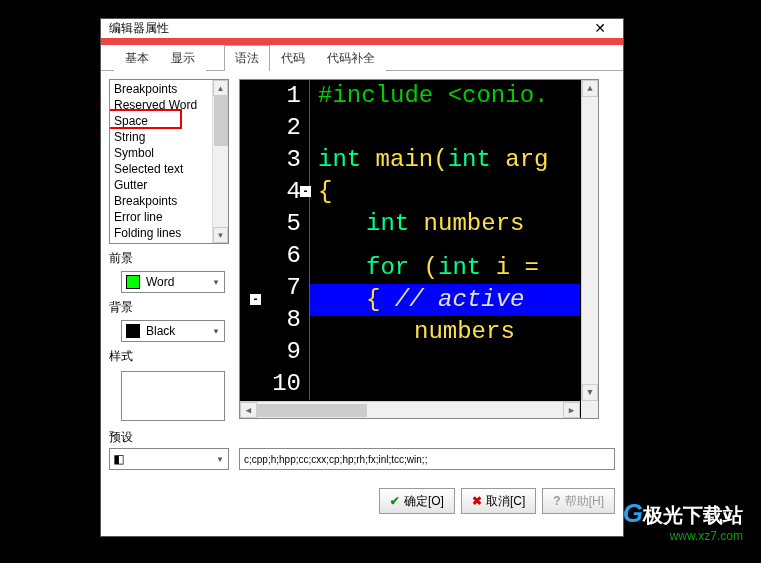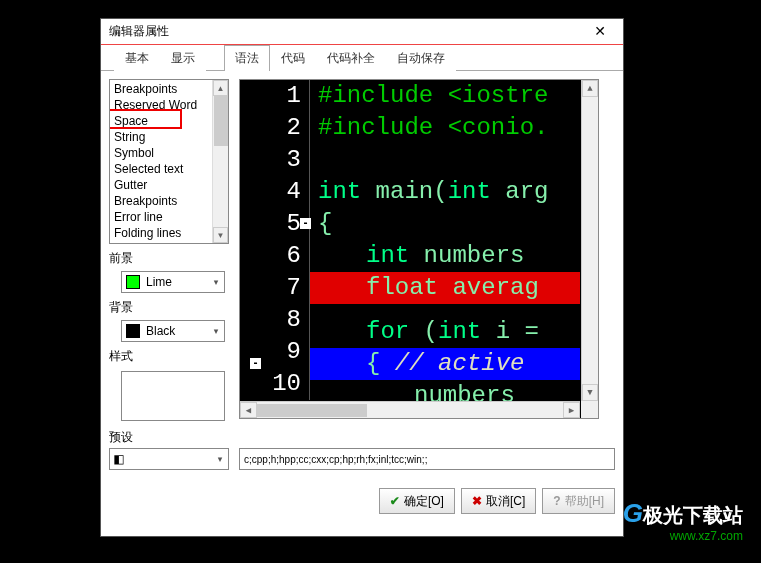--- a/index.html
+++ b/index.html
@@ -22,21 +22,21 @@
     background: #fff;
     border: 1px solid #555;
     color: #000;
   }
   .titlebar {
     display: flex;
     align-items: center;
     justify-content: space-between;
     height: 26px;
     padding: 0 6px 0 8px;
-    border-bottom: 1px solid #ef4444;
+    border-bottom: 7px solid #ef4444;
     gap: 32px;
   }
   .titlebar .title { font-size: 12px; }
   .close-btn {
     width: 34px;
     height: 22px;
     text-align: center;
     font-size: 14px;
     line-height: 20px;
     font-family: Arial, sans-serif;
@@ -164,21 +164,21 @@
   .code-line {
     height: 32px;
     line-height: 32px;
     white-space: pre;
     position: relative;
     padding-left: 8px;
     color: #fff;
   }
   .c-green { color: #00cc00; }
   .c-cyan  { color: #00ff88; }
-  .c-white { color: #86efac; }
+  .c-white { color: #fde047; }
   .c-yellowish { color: #e0e0c0; font-style: italic; }
   .bg-red { background: #e00000; }
   .bg-blue { background: #0000ff; }
   .fold-mark {
     position: absolute;
     left: -10px;
     top: 10px;
     width: 11px;
     height: 11px;
     background: #fff;
@@ -313,21 +313,20 @@
     <span class="title">编辑器属性</span>
     <div class="close-btn">✕</div>
   </div>
 
   <div class="tabstrip">
     <div class="tab">基本</div>
     <div class="tab">显示</div>
     <div class="tab active">语法</div>
     <div class="tab">代码</div>
     <div class="tab">代码补全</div>
-    <div class="tab">自动保存</div>
   </div>
 
   <div class="content">
     <div class="top-row">
       <div class="left-col">
 
         <div class="listbox">
           <div class="items">
             <div class="item">Breakpoints</div>
             <div class="item">Reserved Word</div>
@@ -344,21 +343,21 @@
             <div class="scroll-arrow">▲</div>
             <div class="scroll-thumb"></div>
             <div class="scroll-arrow" style="position:absolute;bottom:0;">▼</div>
           </div>
           <div class="red-box" style="left:-6px; top:29px; width:78px; height:20px;"></div>
         </div>
 
         <div class="label-small">前景</div>
         <div class="combo" style="margin-left:12px; width:104px;">
           <div class="swatch" style="background:#00ff00"></div>
-          <div class="combo-text">Lime</div>
+          <div class="combo-text">Word</div>
           <div class="combo-arrow">▾</div>
         </div>
 
         <div class="label-small">背景</div>
         <div class="combo" style="margin-left:12px; width:104px;">
           <div class="swatch" style="background:#000"></div>
           <div class="combo-text">Black</div>
           <div class="combo-arrow">▾</div>
         </div>
 
@@ -374,27 +373,25 @@
           <div>3</div>
           <div>4</div>
           <div>5</div>
           <div>6</div>
           <div>7</div>
           <div>8</div>
           <div>9</div>
           <div>10</div>
         </div>
         <div class="code-area">
-          <div class="code-line"><span class="c-green">#include </span><span class="c-green">&lt;iostre</span></div>
           <div class="code-line"><span class="c-green">#include </span><span class="c-green">&lt;conio.</span></div>
           <div class="code-line"></div>
           <div class="code-line"><span class="c-cyan">int</span><span class="c-white"> main(</span><span class="c-cyan">int</span><span class="c-white"> arg</span></div>
           <div class="code-line"><div class="fold-mark">-</div><span class="c-white">{</span></div>
           <div class="code-line" style="padding-left:56px;"><span class="c-cyan">int</span><span class="c-white"> numbers</span></div>
-          <div class="code-line bg-red" style="padding-left:56px;"><span class="c-white">float</span><span class="c-white"> averag</span></div>
           <div class="code-line" style="padding-left:56px;margin-top:12px;"><span class="c-cyan">for</span><span class="c-white"> (</span><span class="c-cyan">int</span><span class="c-white"> i =</span></div>
           <div class="code-line bg-blue" style="padding-left:56px;"><div class="fold-mark" style="left:-60px">-</div><span class="c-white">{ </span><span class="c-yellowish">// active</span></div>
           <div class="code-line" style="padding-left:104px;"><span class="c-white">numbers</span></div>
         </div>
         <div class="vscroll">
           <div class="varrow">▲</div>
           <div class="varrow" style="position:absolute;bottom:0;width:100%;">▼</div>
         </div>
         <div class="hscroll">
           <div class="harrow">◀</div>

